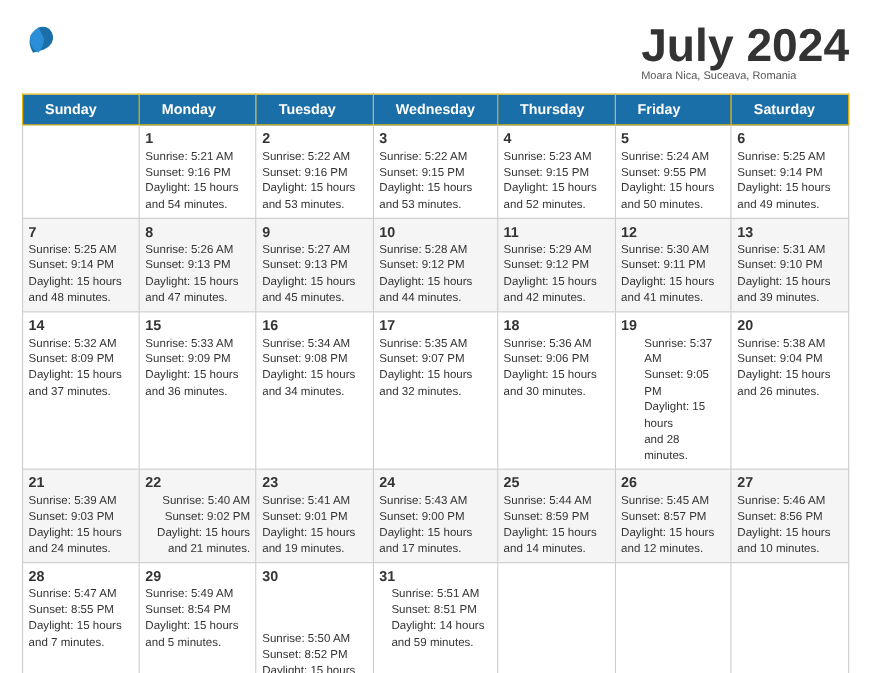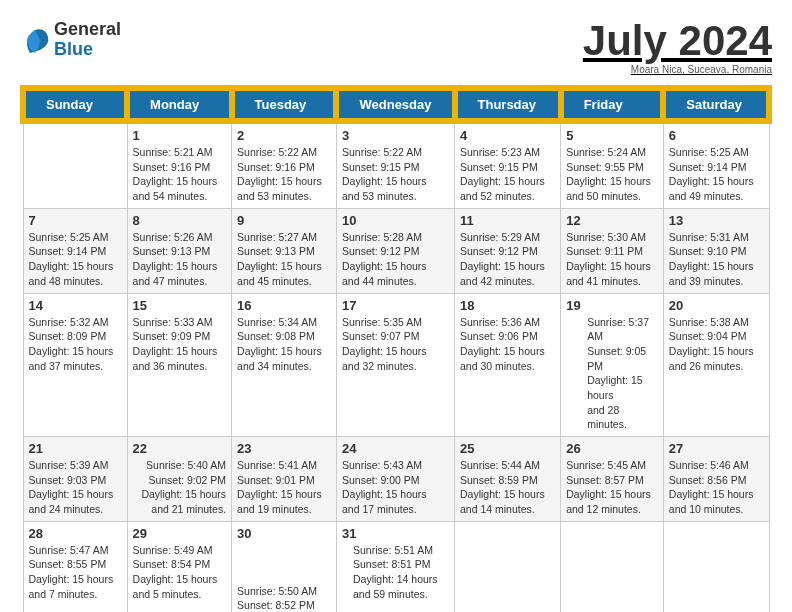--- a/index.html
+++ b/index.html
@@ -34,22 +34,21 @@
       font-size: 18px;
       font-weight: bold;
       color: #1a6fa8;
     }
     .logo-icon {
       width: 30px;
       height: 30px;
       margin-right: 4px;
     }
     .title-block {
-      text-align: right;
-      text-decoration: underline;
+      text-align: left;
     }
     .month-title {
       font-size: 42px;
       font-weight: bold;
       color: #333;
       line-height: 1;
     }
     .location {
       font-size: 10px;
       color: #555;
@@ -60,21 +59,21 @@
       border-collapse: collapse;
       font-size: 11px;
     }
     thead tr th {
       background-color: #1a6fa8;
       color: #fff;
       padding: 6px 20px;
       text-align: left;
       font-size: 13px;
       font-weight: bold;
-      border: 6px solid #eab308;
+      border: 1px solid #eab308;
     }
     tbody tr td {
       border: 1px solid #ccc;
       vertical-align: top;
       padding: 4px 5px;
       width: 14.28%;
       min-height: 70px;
       height: 80px;
     }
     .day-number {
@@ -98,24 +97,20 @@
   </style>
 </head>
 <body>
 
 <div class="header">
   <div class="logo">
     <svg class="logo-icon" viewBox="0 0 30 30" xmlns="http://www.w3.org/2000/svg">
       <path d="M15 5 Q25 2 28 12 Q30 20 20 25 L10 28 Q5 20 8 12 Z" fill="#1a6fa8"></path>
       <path d="M15 5 Q10 8 8 12 Q6 18 10 24 L15 28 Q20 22 20 15 Z" fill="#2a8fd8"></path>
     </svg>
-    <div class="logo-text">
-      <span class="logo-general">General</span>
-      <span class="logo-blue">Blue</span>
-    </div>
   </div>
   <div class="title-block">
     <div class="month-title">July 2024</div>
     <div class="location">Moara Nica, Suceava, Romania</div>
   </div>
 </div>
 
 <table>
   <thead>
     <tr>

